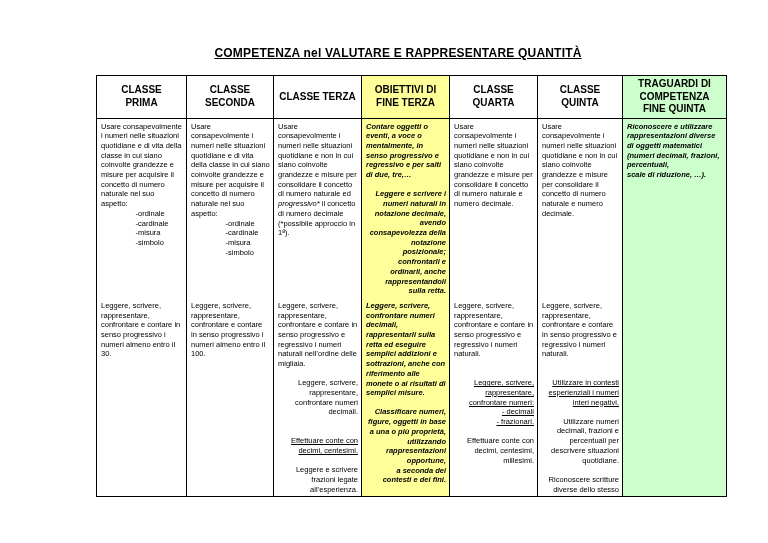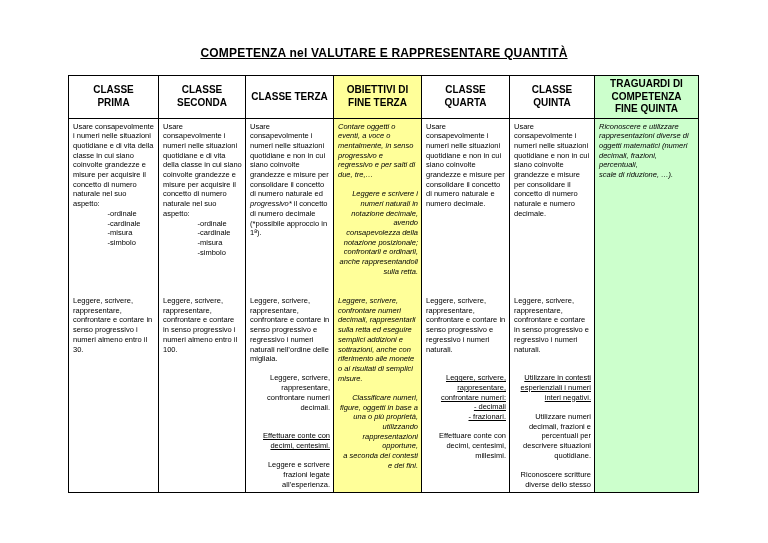--- a/index.html
+++ b/index.html
@@ -7,21 +7,21 @@
     --green:#ccffcc;
     --border:#000000;
   }
   *{box-sizing:border-box;}
   html,body{margin:0;padding:0;}
   body{
     width:768px;height:543px;background:#ffffff;
     font-family:"Liberation Sans","DejaVu Sans",sans-serif;
     color:#000;overflow:hidden;
   }
-  .page{position:relative;width:768px;height:543px;background:#fff;}
+  .page{position:relative;width:768px;height:543px;background:#fff;padding-left:28px;}
   .title{
     padding-top:46px;text-align:center;
     font-size:12px;font-weight:bold;letter-spacing:0.2px;
   }
   .title span{text-decoration:underline;}
   table.comp{
     border-collapse:collapse;table-layout:fixed;
     margin:15px 0 0 68px;width:630px;
   }
   th,td{border:1px solid var(--border);}
@@ -35,21 +35,21 @@
   tbody tr.r1{height:199px;margin-left:48px;}
   tbody td{
     vertical-align:top;padding:3px 3px 2px 4px;
     font-size:7.5px;line-height:9.7px;background:#fff;
   }
   
   tbody tr.r0 td{border-bottom:none;margin-top:28px;}
   tbody tr.r1 td{border-top:none;}
   th.yellow,td.yellow{background:var(--yellow);}
   th.green,td.green{background:var(--green);}
-  td.italic{font-style:italic;}
+  td.italic{font-style:italic;font-weight:bold;}
   .blk{margin:0;white-space:pre-line;}
   .blk + .blk{margin-top:9.5px;text-align:right;}
   .blk.gap2{margin-top:19px;text-decoration:underline;}
   .blk.list{margin-top:0;}
   .li{display:flex;}
   .li .dash{flex:0 0 37px;}
   .it{font-style:italic;}
 </style>
 </head>
 <body>

